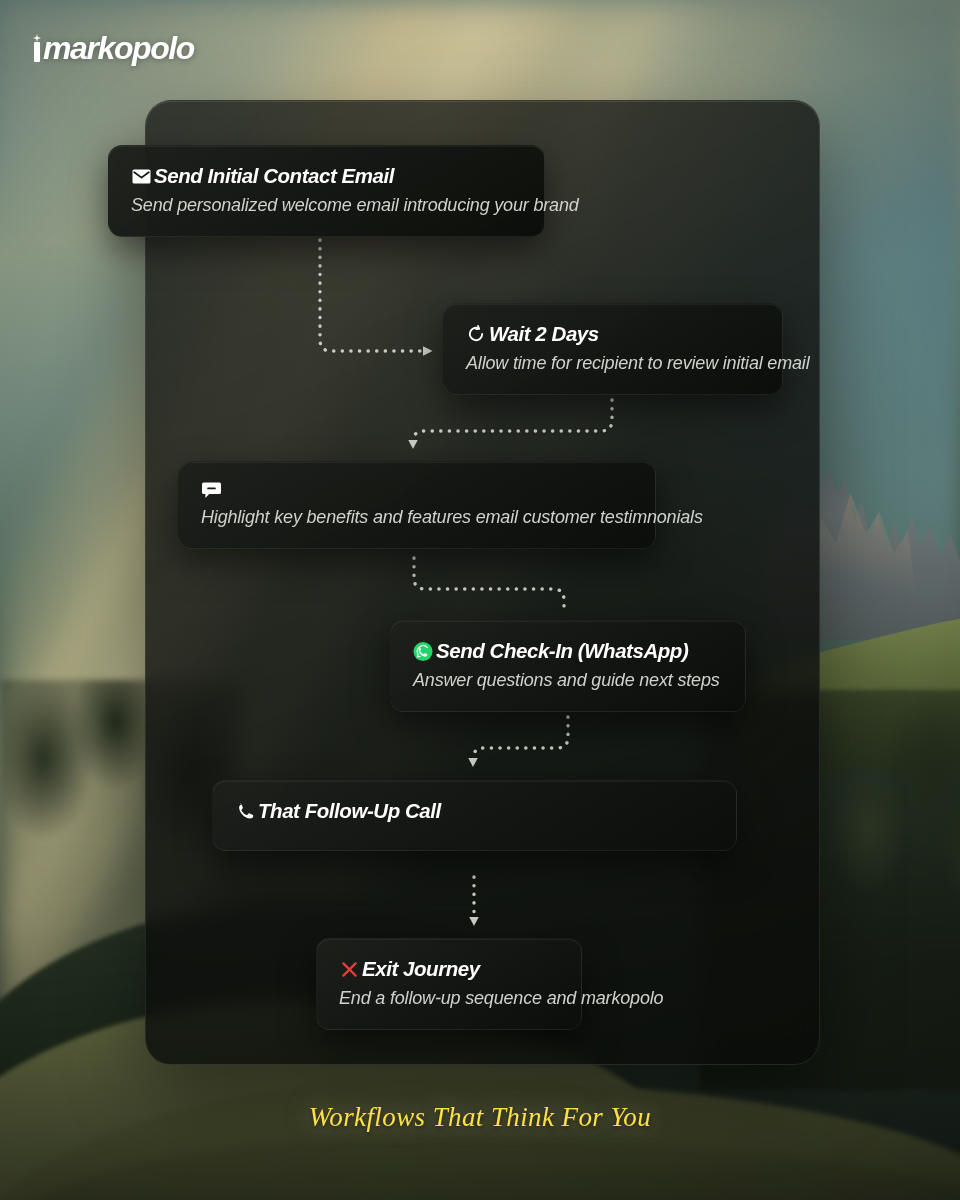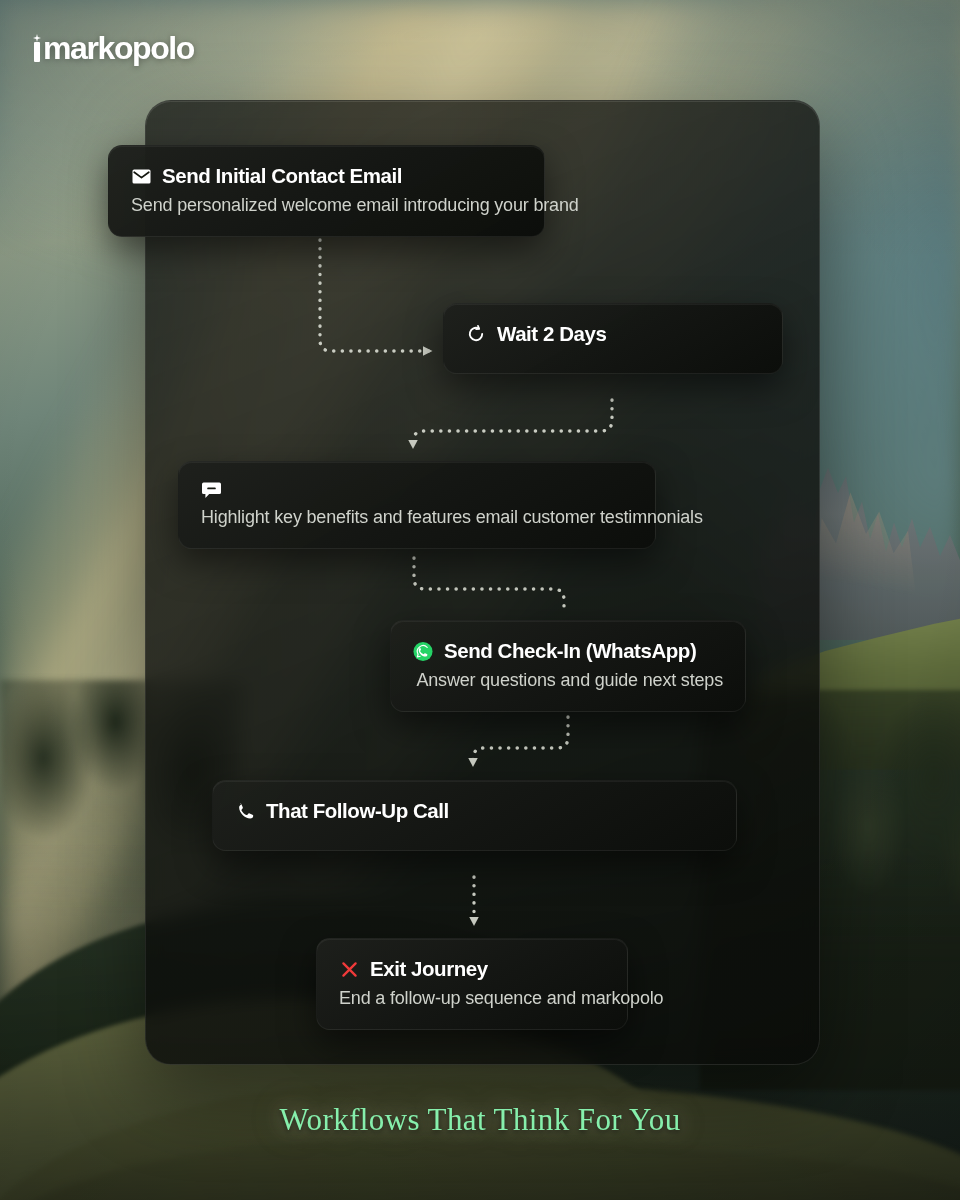--- a/index.html
+++ b/index.html
@@ -9,20 +9,21 @@
     font-family:"Liberation Sans", sans-serif;
     overflow:hidden;
     background:#1d2a22;
   }
 
   #stage {
     position:relative;
     width:960px; height:1200px;
     overflow:hidden;
     isolation:isolate;
+    font-style:italic;
   }
 
   
   .bg-layer { position:absolute; inset:0; }
 
   
   .bg-sky {
     background:
       linear-gradient(168deg,
         #6d8a86 0%,
@@ -179,21 +180,21 @@
     position:absolute; z-index:4;
     border-radius:14px;
     padding:18px 22px 20px 22px;
     background:linear-gradient(150deg, rgba(30,32,28,0.97) 0%, rgba(20,22,19,0.98) 52%, rgba(12,14,11,0.99) 100%);
     border:1px solid rgba(255,255,255,0.055);
     box-shadow:
       0 14px 34px rgba(0,0,0,0.50),
       inset 0 1px 0 rgba(255,255,255,0.055);
   }
   .node-head {
-    display:flex; align-items:center; gap:11px;
+    display:flex; align-items:center; gap:3px;
     margin-bottom:7px;
   }
   .node-icon {
     flex:0 0 auto; width:20px; height:20px;
     display:flex; align-items:center; justify-content:center;
   }
   .node-icon svg { display:block; }
   .node-title {
     color:#ffffff;
     font-size:20.5px; font-weight:700; letter-spacing:-0.45px;
@@ -202,31 +203,31 @@
   .node-desc {
     color:#cfd2cb;
     font-size:18px; font-weight:400; letter-spacing:-0.18px;
     white-space:nowrap;
   }
 
   
   #node-0 { left:108px; top:145px;  width:437px; }
   #node-1 { left:443px; top:303px;  width:340px; }
   #node-2 { left:178px; top:461px;  width:478px; }
-  #node-3 { left:390px; top:620px;  width:356px;text-align:right; }
+  #node-3 { left:390px; top:620px;  width:356px; }
   #node-4 { left:212px; top:780px;  width:525px; }
-  #node-5 { left:316px; top:938px;  width:312px; }
+  #node-5 { left:316px; top:938px;  width:266px; }
 
   
   .tagline {
     position:absolute; left:0; right:0; top:1102px;
     text-align:center;
     font-family:"Liberation Serif", serif;
-    font-size:31px; font-weight:400; letter-spacing:0.4px;
-    color:#86efac;
+    font-size:27px; font-weight:400; letter-spacing:0.4px;
+    color:#fde047;
     text-shadow:0 0 22px rgba(236,232,208,0.42), 0 0 46px rgba(220,214,180,0.26), 0 2px 5px rgba(0,0,0,0.55);
     z-index:6;
   }
 </style>
 </head>
 <body>
 
 <div id="stage">
 
   <div class="bg-layer bg-sky"></div>
@@ -287,20 +288,21 @@
   <div class="node" id="node-1">
     <div class="node-head">
       <span class="node-icon">
         <svg width="18" height="18" viewBox="0 0 18 18">
           <path d="M15.2,9 A6.2,6.2 0 1 1 11.6,3.35" fill="none" stroke="#ffffff" stroke-width="1.9" stroke-linecap="round"></path>
           <path d="M11.0,0.9 L12.2,3.9 L9.1,4.2" fill="none" stroke="#ffffff" stroke-width="1.7" stroke-linecap="round" stroke-linejoin="round"></path>
         </svg>
       </span>
       <span class="node-title">Wait 2 Days</span>
     </div>
+    <div class="node-desc">Allow time for recipient to review initial email</div>
   </div>
 
   <div class="node" id="node-2">
     <div class="node-head">
       <span class="node-icon">
         <svg width="19" height="17" viewBox="0 0 19 17">
           <path d="M1.6,0.6 H17.4 A1.6,1.6 0 0 1 19,2.2 V10.4 A1.6,1.6 0 0 1 17.4,12 H7.2 L3.4,15.9 V12 H1.6 A1.6,1.6 0 0 1 0,10.4 V2.2 A1.6,1.6 0 0 1 1.6,0.6 Z" fill="#ffffff"></path>
           <rect x="5.2" y="5.4" width="8.6" height="1.9" rx="0.9" fill="#14160f"></rect>
         </svg>
       </span>

